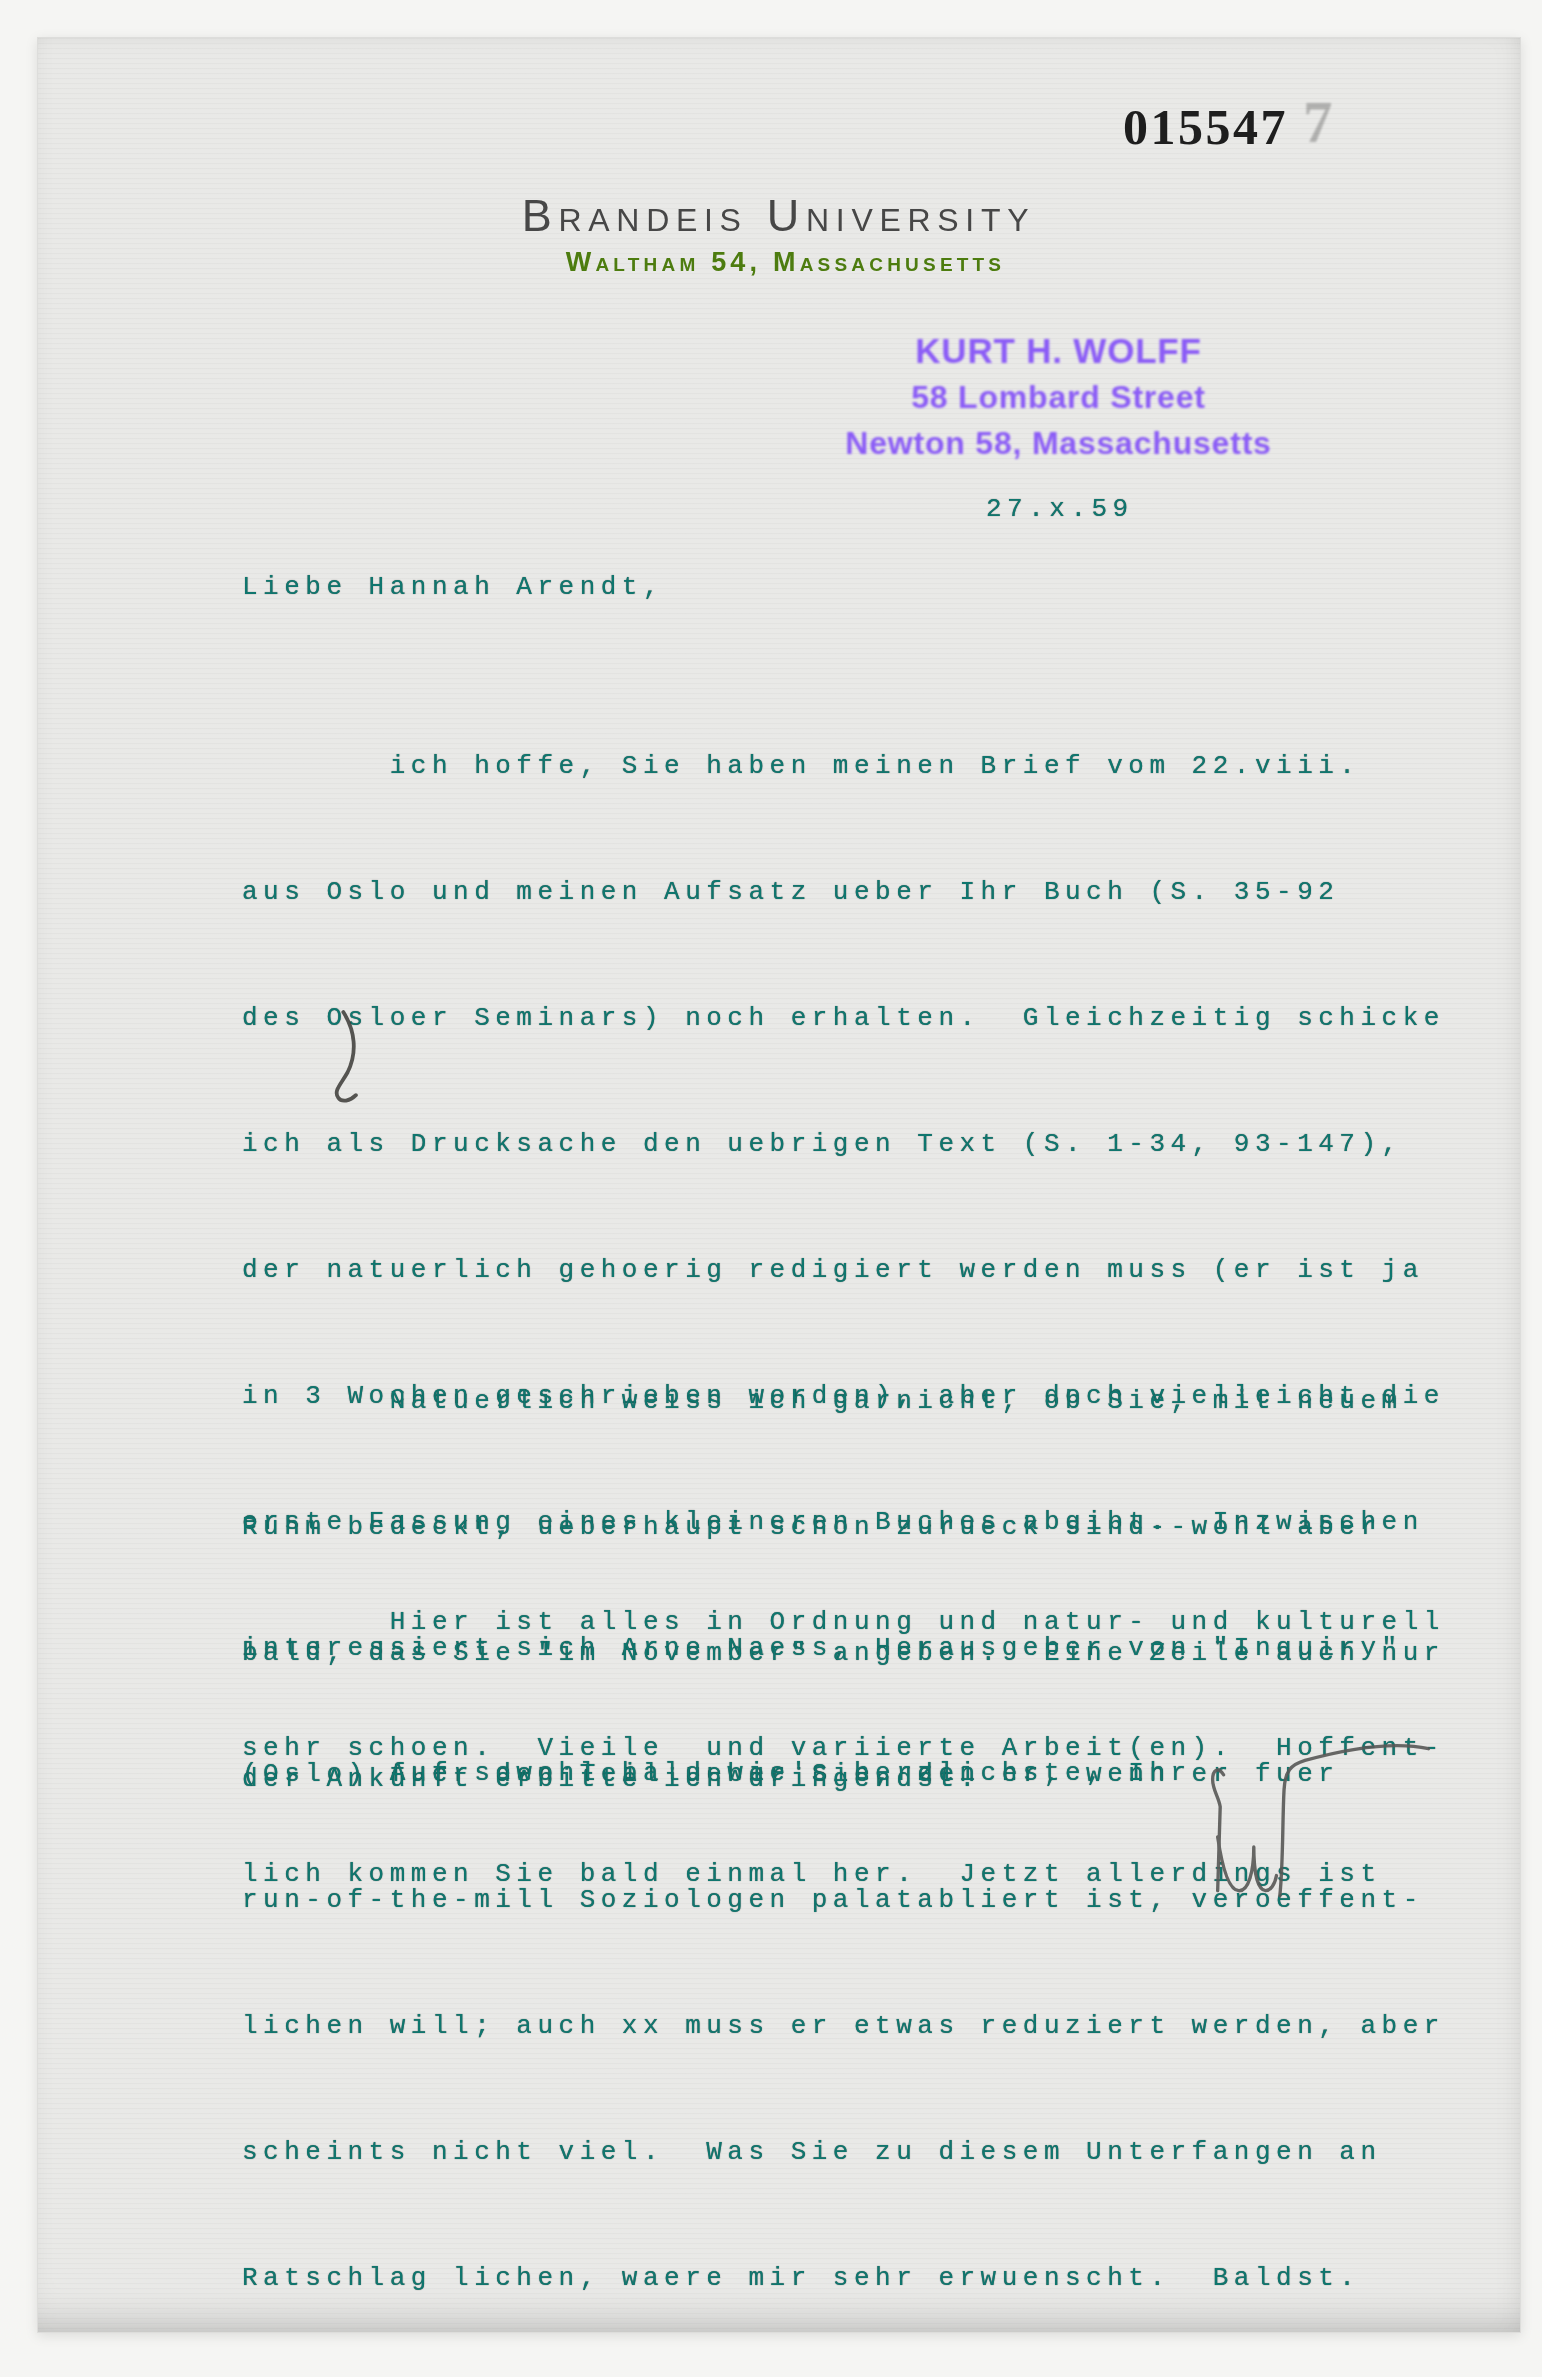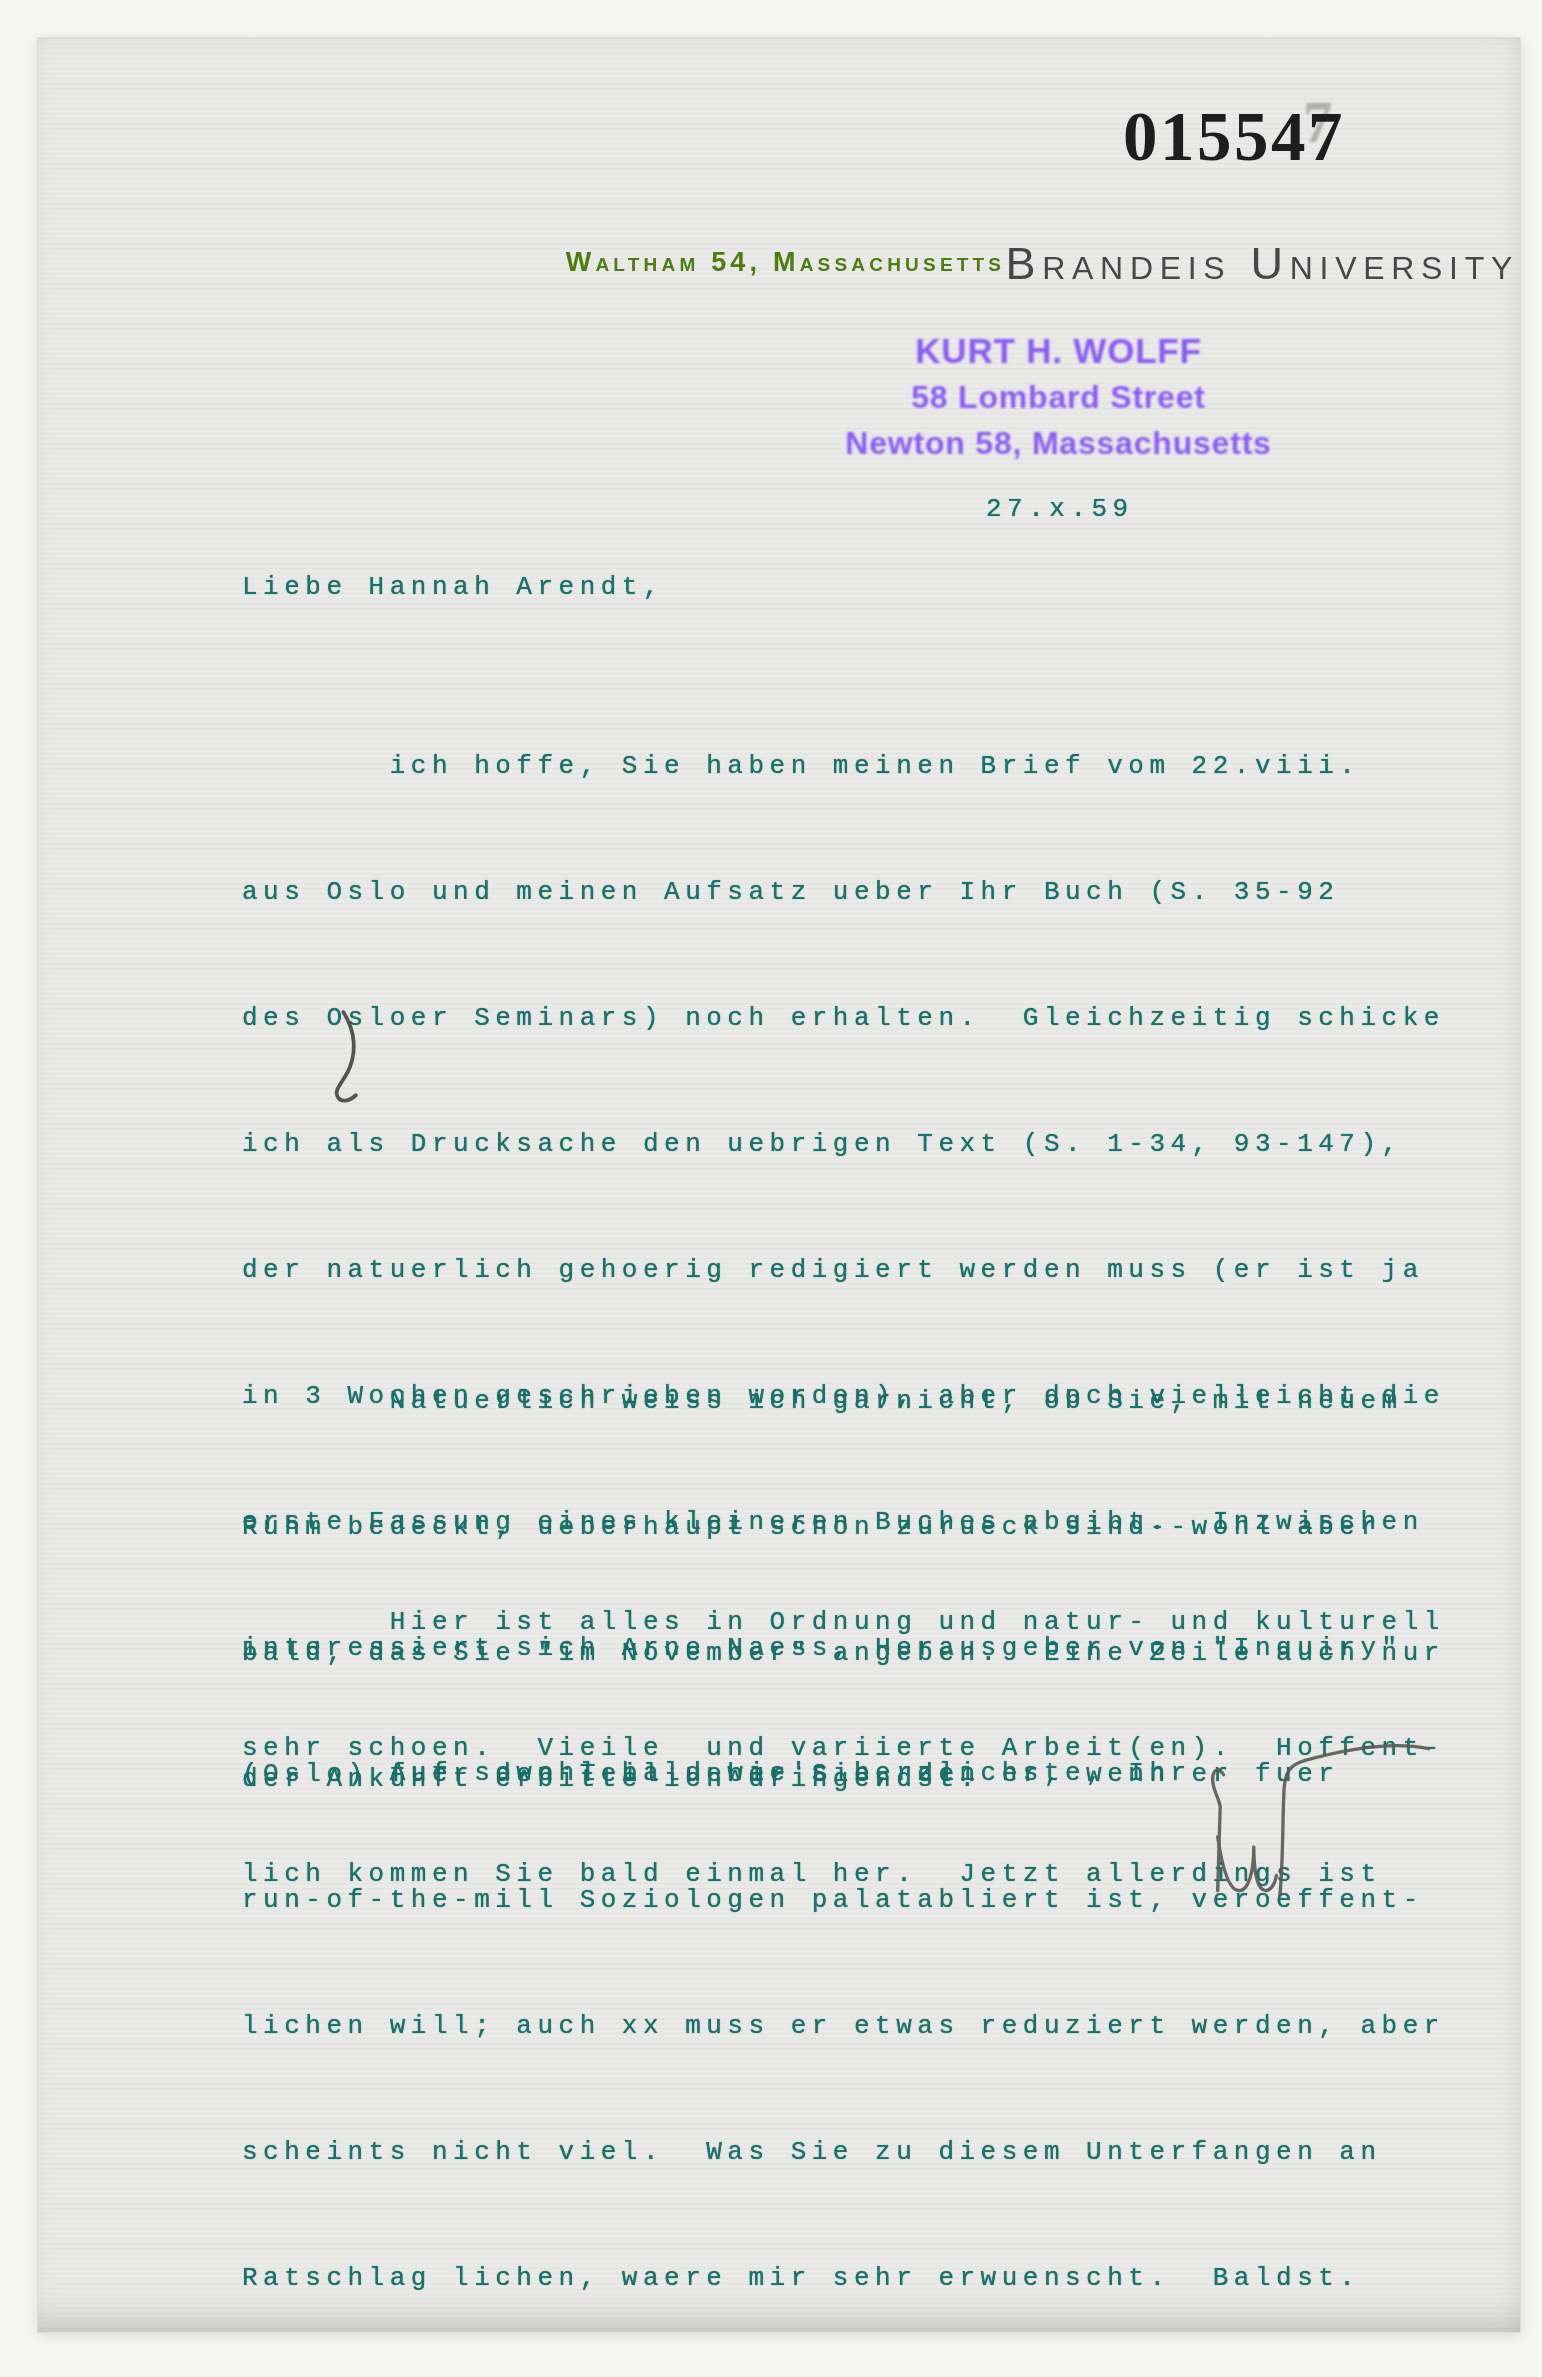--- a/index.html
+++ b/index.html
@@ -23,33 +23,33 @@
     content:"";position:absolute;inset:0;pointer-events:none;
     background:repeating-linear-gradient(180deg,
       rgba(110,110,108,.05) 0px, rgba(110,110,108,.05) 0.8px,
       rgba(255,255,255,.04) 1.7px, transparent 2.5px, transparent 5px);
   }
   .abs{position:absolute;}
   
   .stampnum{
     left:1123px;top:98px;
     font-family:"Liberation Serif",serif;font-weight:bold;
-    font-size:69px;letter-spacing:2.5px;color:#1e1e1e;
+    font-size:50px;letter-spacing:2.5px;color:#1e1e1e;
     filter:blur(0.6px);
   }
   .stampghost{
     left:1303px;top:88px;
     font-family:"Liberation Serif",serif;font-weight:bold;
     font-size:59px;color:#1e1e1e;opacity:.28;filter:blur(1px);
   }
   
   .lh1{
-    left:38px;top:190px;width:1481px;text-align:right;
+    left:38px;top:190px;width:1481px;text-align:center;
     font-variant:small-caps;font-size:45px;letter-spacing:6.7px;
-    color:#474747;filter:blur(0.6px);margin-top:48px;
+    color:#474747;filter:blur(0.6px);
   }
   .lh2{
     left:45px;top:247px;width:1481px;text-align:center;
     font-variant:small-caps;font-weight:bold;font-size:27px;letter-spacing:4.2px;
     color:#4d7c0f;filter:blur(0.6px);
   }
   
   .sender{
     left:806px;top:328px;width:505px;text-align:center;
     color:#8b5cf6;font-weight:bold;filter:blur(0.9px);

